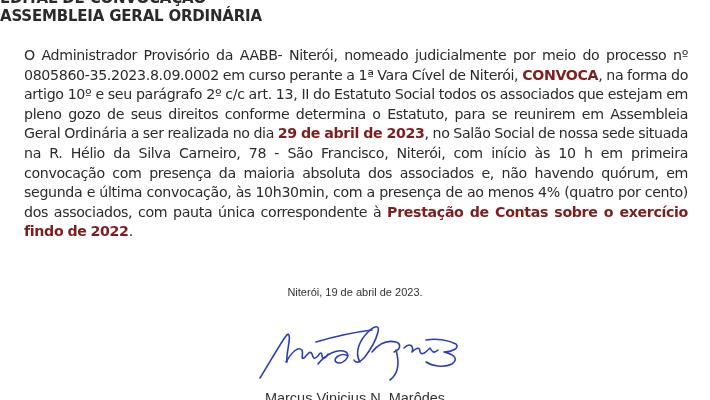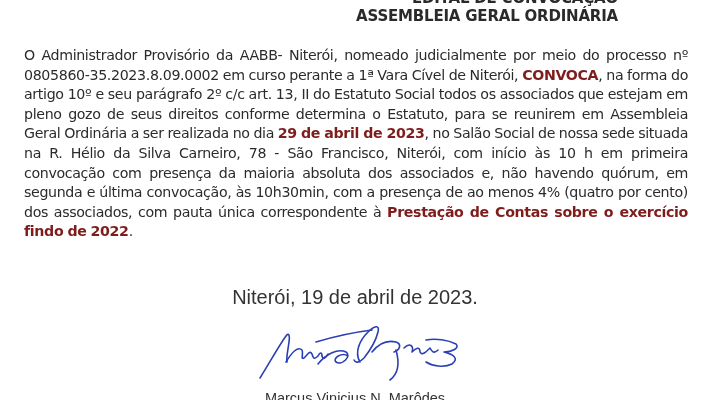--- a/index.html
+++ b/index.html
@@ -12,21 +12,21 @@
       height: 400px;
       overflow: hidden;
       position: relative;
       font-family: "DejaVu Sans", sans-serif;
       color: #2b2b2b;
     }
     .title {
       position: absolute;
       left: 0;
       width: 618px;
-      text-align: right;
+      text-align: left;
       font-weight: bold;
       font-size: 15px;
       letter-spacing: -0.2px;
       color: #2a2a2a;
     }
     .title-1 { top: -11px; }
     .title-2 { top: 7px; }
 
     .body-text {
       position: absolute;
@@ -41,21 +41,21 @@
     }
     .body-text b { font-weight: bold; color: #7f1d1d; }
 
     .place-date {
       position: absolute;
       left: 0;
       width: 710px;
       top: 286px;
       text-align: center;
       font-family: "Liberation Sans", sans-serif;
-      font-size: 20px;
+      font-size: 11px;
       color: #333;
     }
     .signature {
       position: absolute;
       left: 256px;
       top: 322px;
       width: 210px;
       height: 62px;
     }
     .signer-name {

